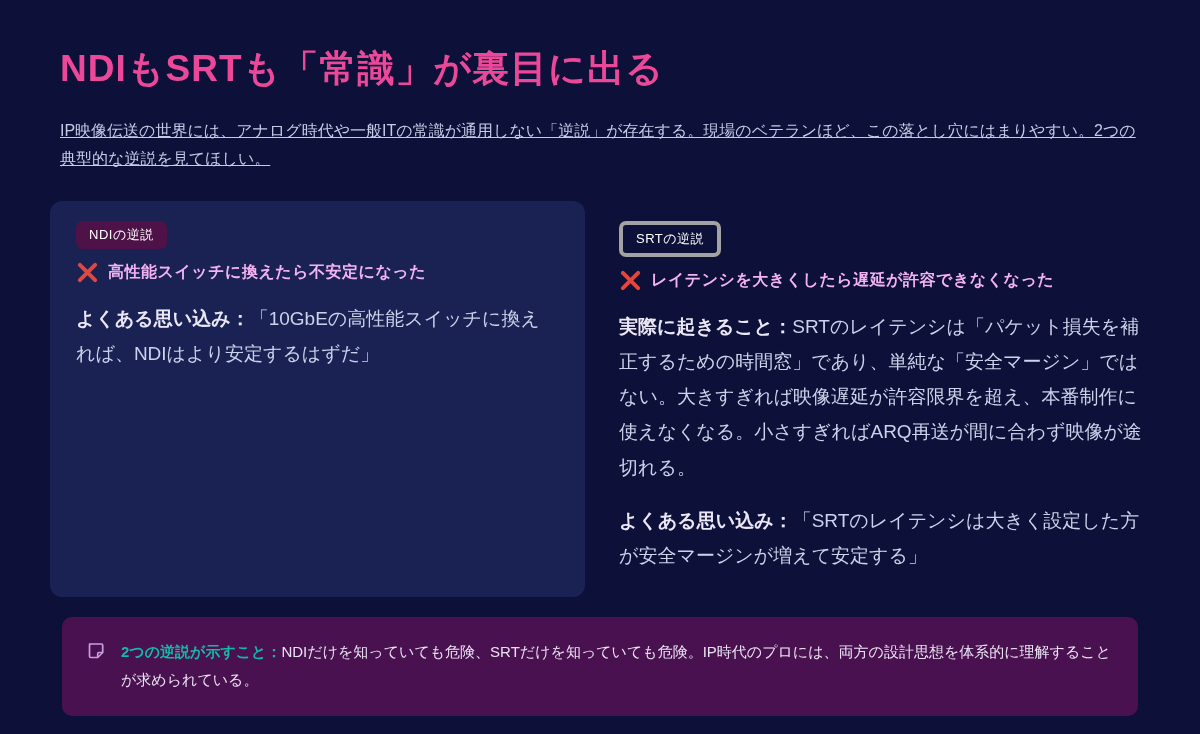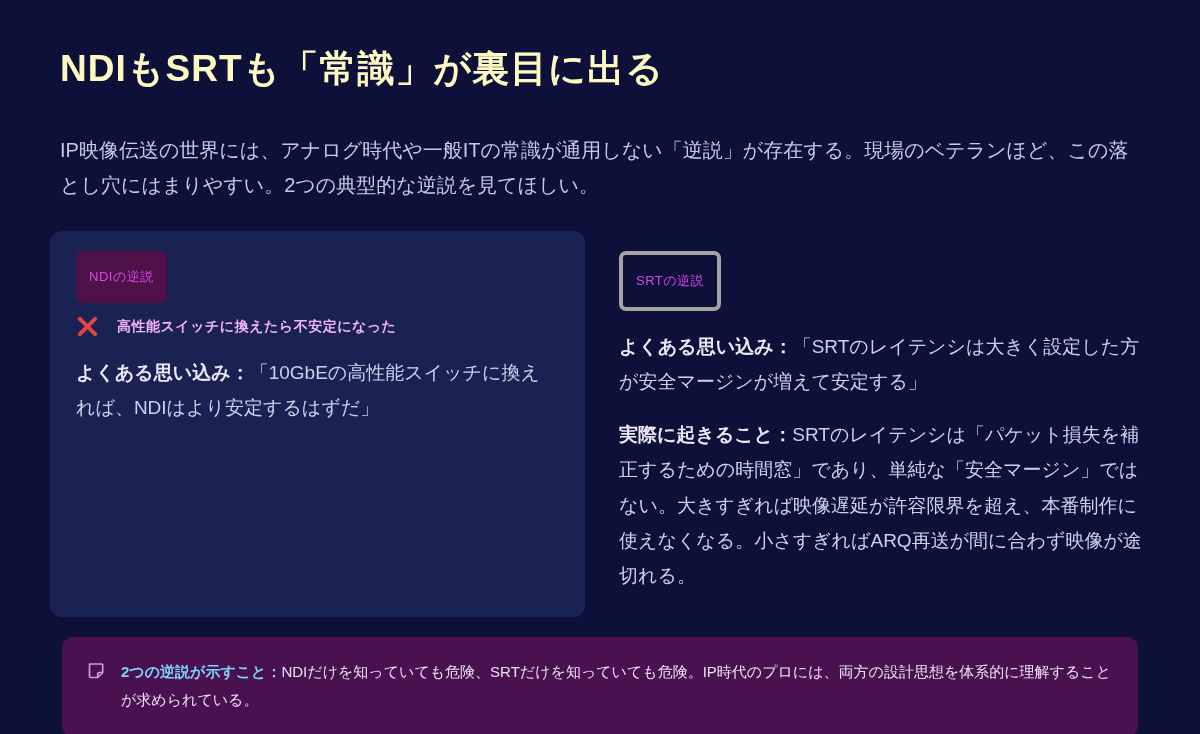--- a/index.html
+++ b/index.html
@@ -10,59 +10,60 @@
     color: #ced3ec;
     overflow: hidden;
   }
   .page { padding: 44px 50px 0 50px; }
 
   .page-title {
     margin-left: 10px;
     font-size: 37px;
     font-weight: bold;
     letter-spacing: 1px;
-    color: #fef9c3;
+    color: #ec4899;
   }
   .intro {
-    margin: 39px 10px 0 10px;
-    font-size: 20px;
+    margin: 23px 10px 0 10px;
+    font-size: 16px;
     line-height: 1.75;
     color: #c5cae6;
+    text-decoration: underline;
   }
 
   .cards {
     display: grid;
     grid-template-columns: 1fr 1fr;
     gap: 30px;
     margin-top: 28px;
   }
   .card {
     border-radius: 12px;
     padding: 20px 26px 24px 26px;
   }
   .card.filled { background: #1a2254; }
   .card.plain  { background: transparent; padding-left: 4px; padding-right: 0; }
 
   .badge {
     display: inline-block;
     font-size: 13px;
-    color: #d946ef;
-    padding: 17px 13px;
+    color: #ffffff;
+    padding: 5px 13px;
     border-radius: 7px;
     letter-spacing: 0.5px;
   }
   .badge.solid   { background: #4e1148; }
   .badge.outline { background: transparent; border: 4px solid #a3a3a3; }
 
   .card-title {
     display: flex;
     align-items: center;
-    gap: 18px;
+    gap: 9px;
     margin-top: 13px;
-    font-size: 14px;
+    font-size: 16px;
     font-weight: bold;
     color: #f3b3f3;
     letter-spacing: 0.5px;
   }
   .x-icon { flex: 0 0 auto; }
 
   .card p {
     margin-top: 18px;
     font-size: 19px;
     line-height: 1.85;
@@ -78,21 +79,21 @@
     background: #4a1150;
     border-radius: 10px;
     padding: 21px 26px 23px 24px;
   }
   .banner-icon { flex: 0 0 auto; margin-top: 3px; }
   .banner-text {
     font-size: 15px;
     line-height: 1.85;
     color: #e9e2f2;
   }
-  .banner-text strong { color: #7dd3fc; font-weight: bold; }
+  .banner-text strong { color: #14b8a6; font-weight: bold; }
 </style>
 </head>
 <body>
 
 <div class="page">
 
   <h1 class="page-title">NDIもSRTも「常識」が裏目に出る</h1>
 
   <p class="intro">IP映像伝送の世界には、アナログ時代や一般ITの常識が通用しない「逆説」が存在する。現場のベテランほど、この落とし穴にはまりやすい。2つの典型的な逆説を見てほしい。</p>
 
@@ -105,22 +106,29 @@
           <line x1="4" y1="3" x2="20" y2="19" stroke="#e2473d" stroke-width="4.2" stroke-linecap="round"></line>
           <line x1="20" y1="3" x2="4" y2="19" stroke="#e2473d" stroke-width="4.2" stroke-linecap="round"></line>
         </svg>
         <span>高性能スイッチに換えたら不安定になった</span>
       </h2>
       <p><strong>よくある思い込み：</strong><span>「10GbEの高性能スイッチに換えれば、NDIはより安定するはずだ」</span></p>
     </section>
 
     <section class="card plain">
       <span class="badge outline">SRTの逆説</span>
+      <h2 class="card-title">
+        <svg class="x-icon" width="23" height="21" viewBox="0 0 24 22">
+          <line x1="4" y1="3" x2="20" y2="19" stroke="#e2473d" stroke-width="4.2" stroke-linecap="round"></line>
+          <line x1="20" y1="3" x2="4" y2="19" stroke="#e2473d" stroke-width="4.2" stroke-linecap="round"></line>
+        </svg>
+        <span>レイテンシを大きくしたら遅延が許容できなくなった</span>
+      </h2>
+      <p><strong>実際に起きること：</strong><span>SRTのレイテンシは「パケット損失を補正するための時間窓」であり、単純な「安全マージン」ではない。大きすぎれば映像遅延が許容限界を超え、本番制作に使えなくなる。小さすぎればARQ再送が間に合わず映像が途切れる。</span></p>
       <p><strong>よくある思い込み：</strong><span>「SRTのレイテンシは大きく設定した方が安全マージンが増えて安定する」</span></p>
-      <p><strong>実際に起きること：</strong><span>SRTのレイテンシは「パケット損失を補正するための時間窓」であり、単純な「安全マージン」ではない。大きすぎれば映像遅延が許容限界を超え、本番制作に使えなくなる。小さすぎればARQ再送が間に合わず映像が途切れる。</span></p>
     </section>
 
   </div>
 
   <div class="banner">
     <svg class="banner-icon" width="20" height="20" viewBox="0 0 20 20">
       <path d="M3.5 3 h12 a1.2 1.2 0 0 1 1.2 1.2 v7.3 l-5 5 h-7 a1.2 1.2 0 0 1 -1.2 -1.2 v-11.1 a1.2 1.2 0 0 1 1.2 -1.2 z" fill="none" stroke="#c79fe0" stroke-width="1.7" stroke-linejoin="round"></path>
       <path d="M11.7 16.3 v-3.6 a1.2 1.2 0 0 1 1.2 -1.2 h3.6" fill="none" stroke="#c79fe0" stroke-width="1.7" stroke-linejoin="round"></path>
     </svg>
     <div class="banner-text">

